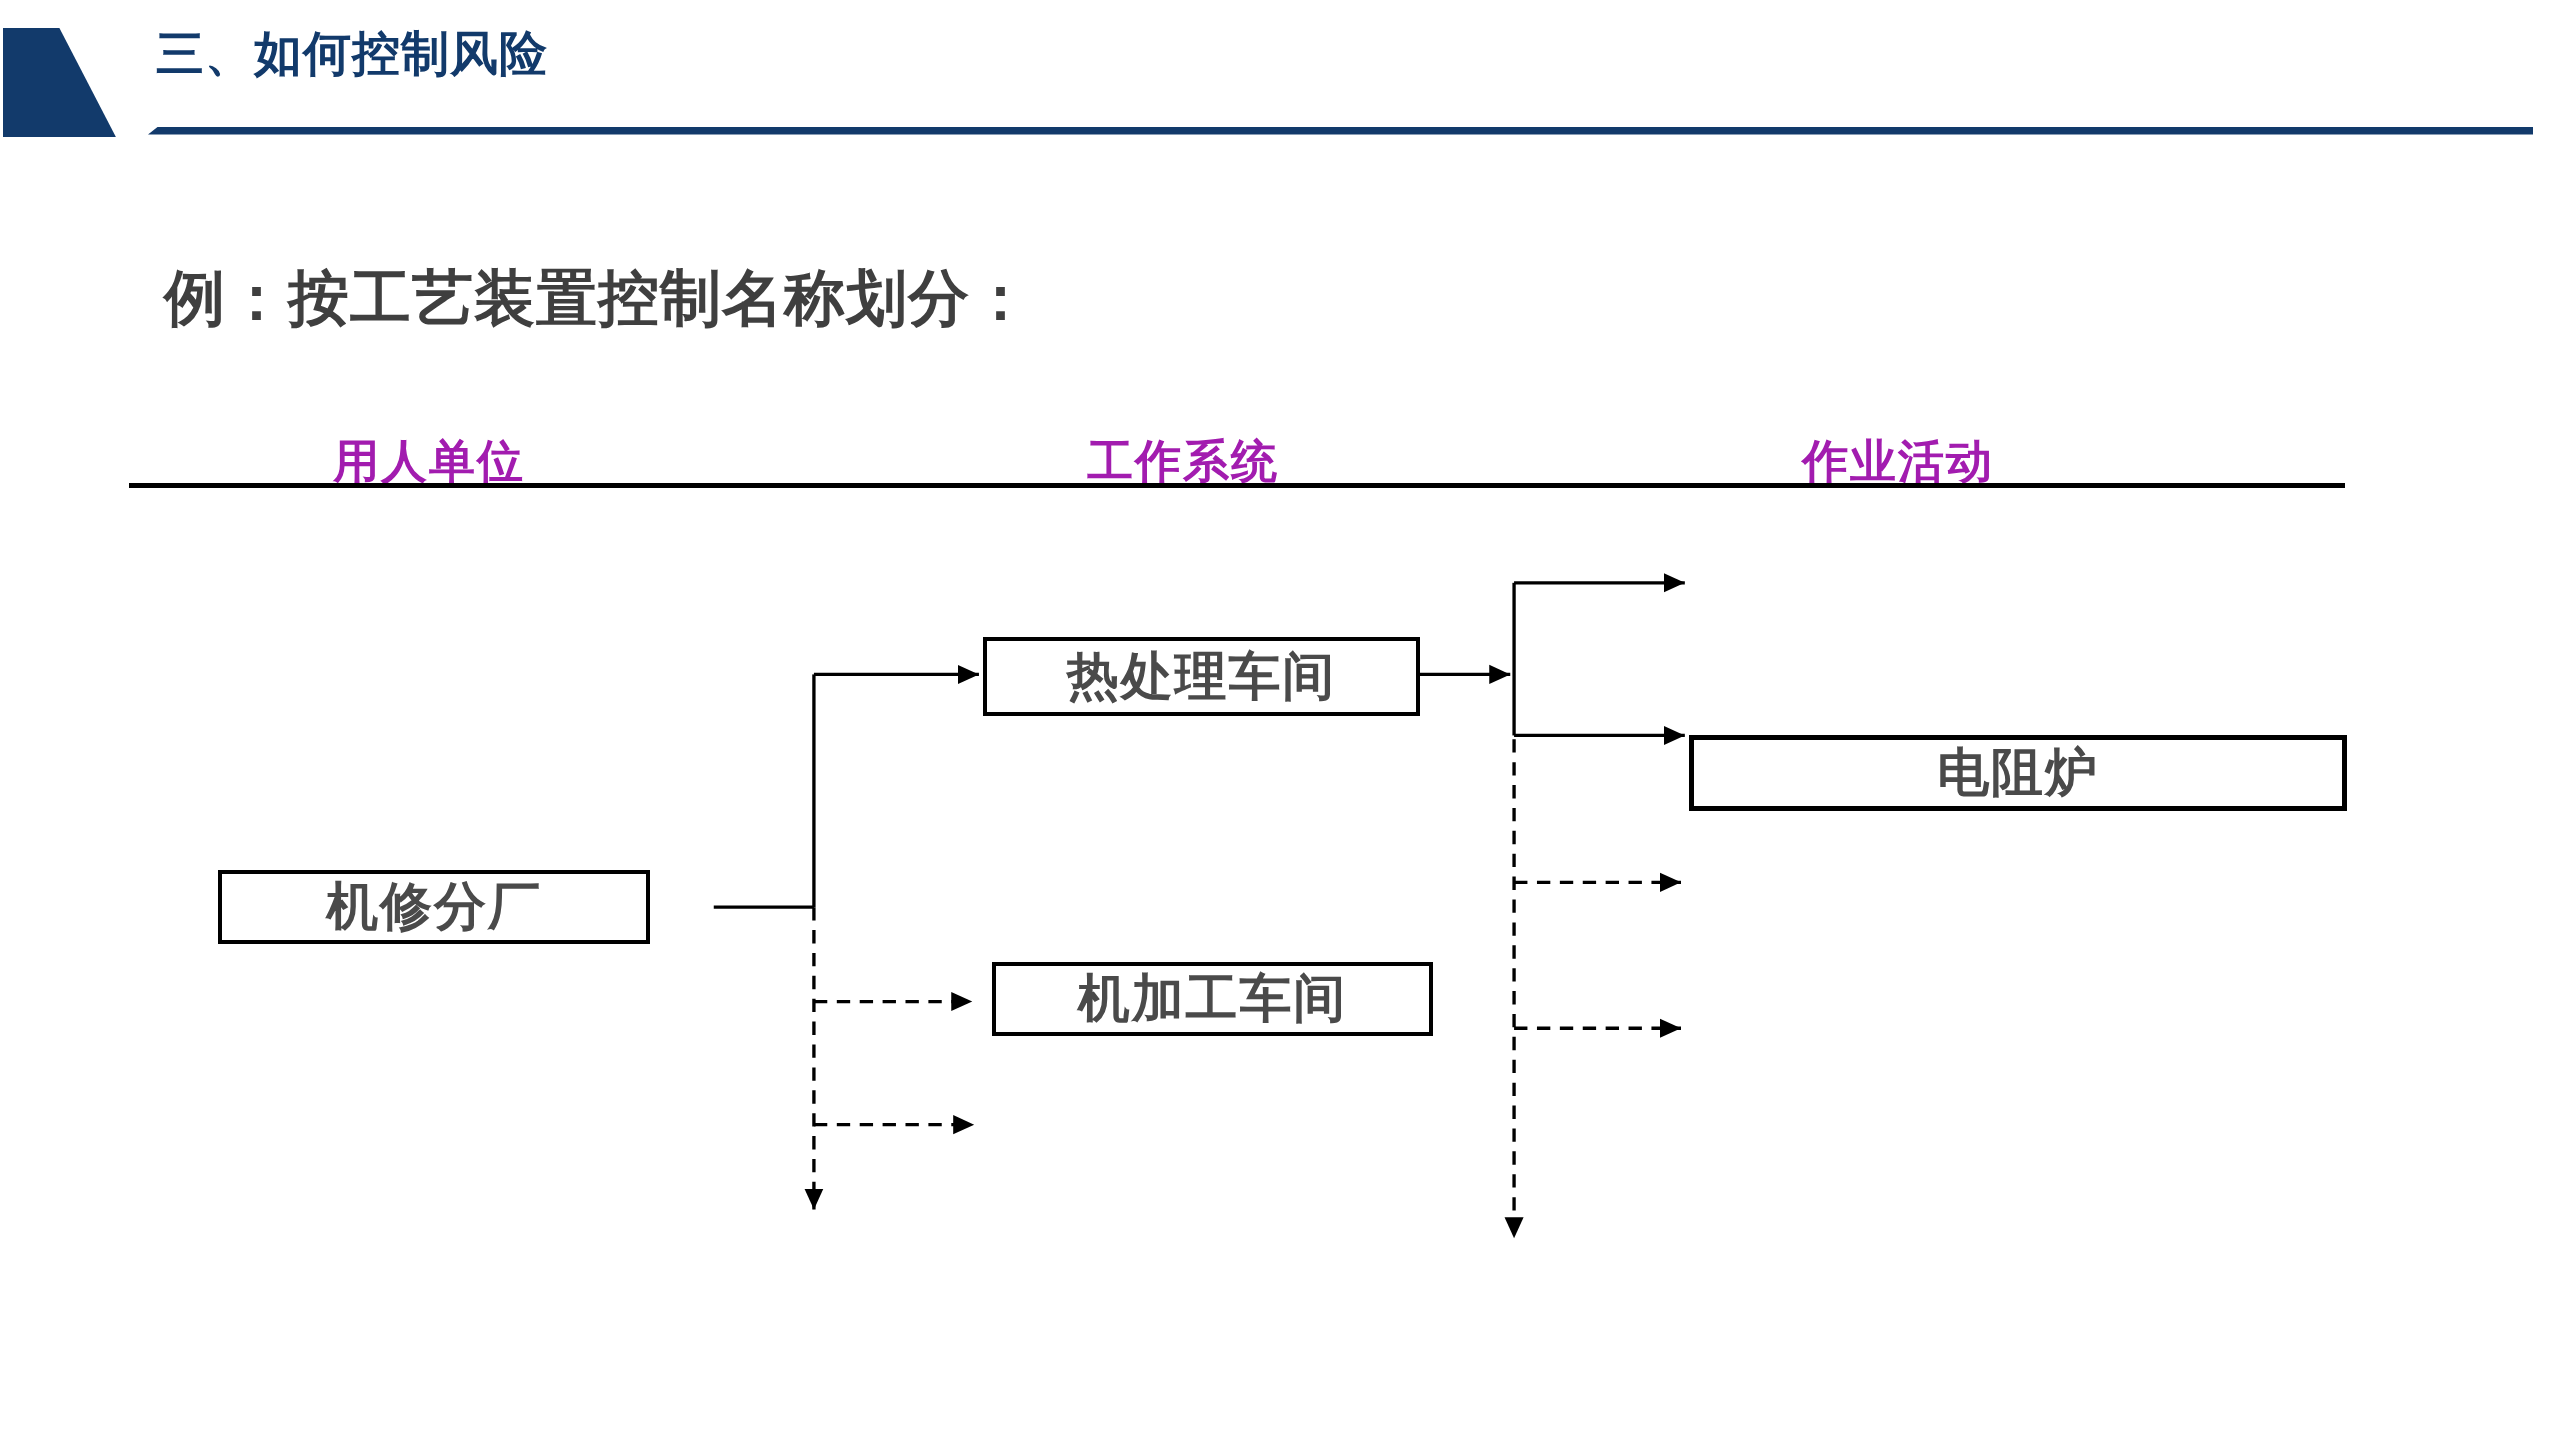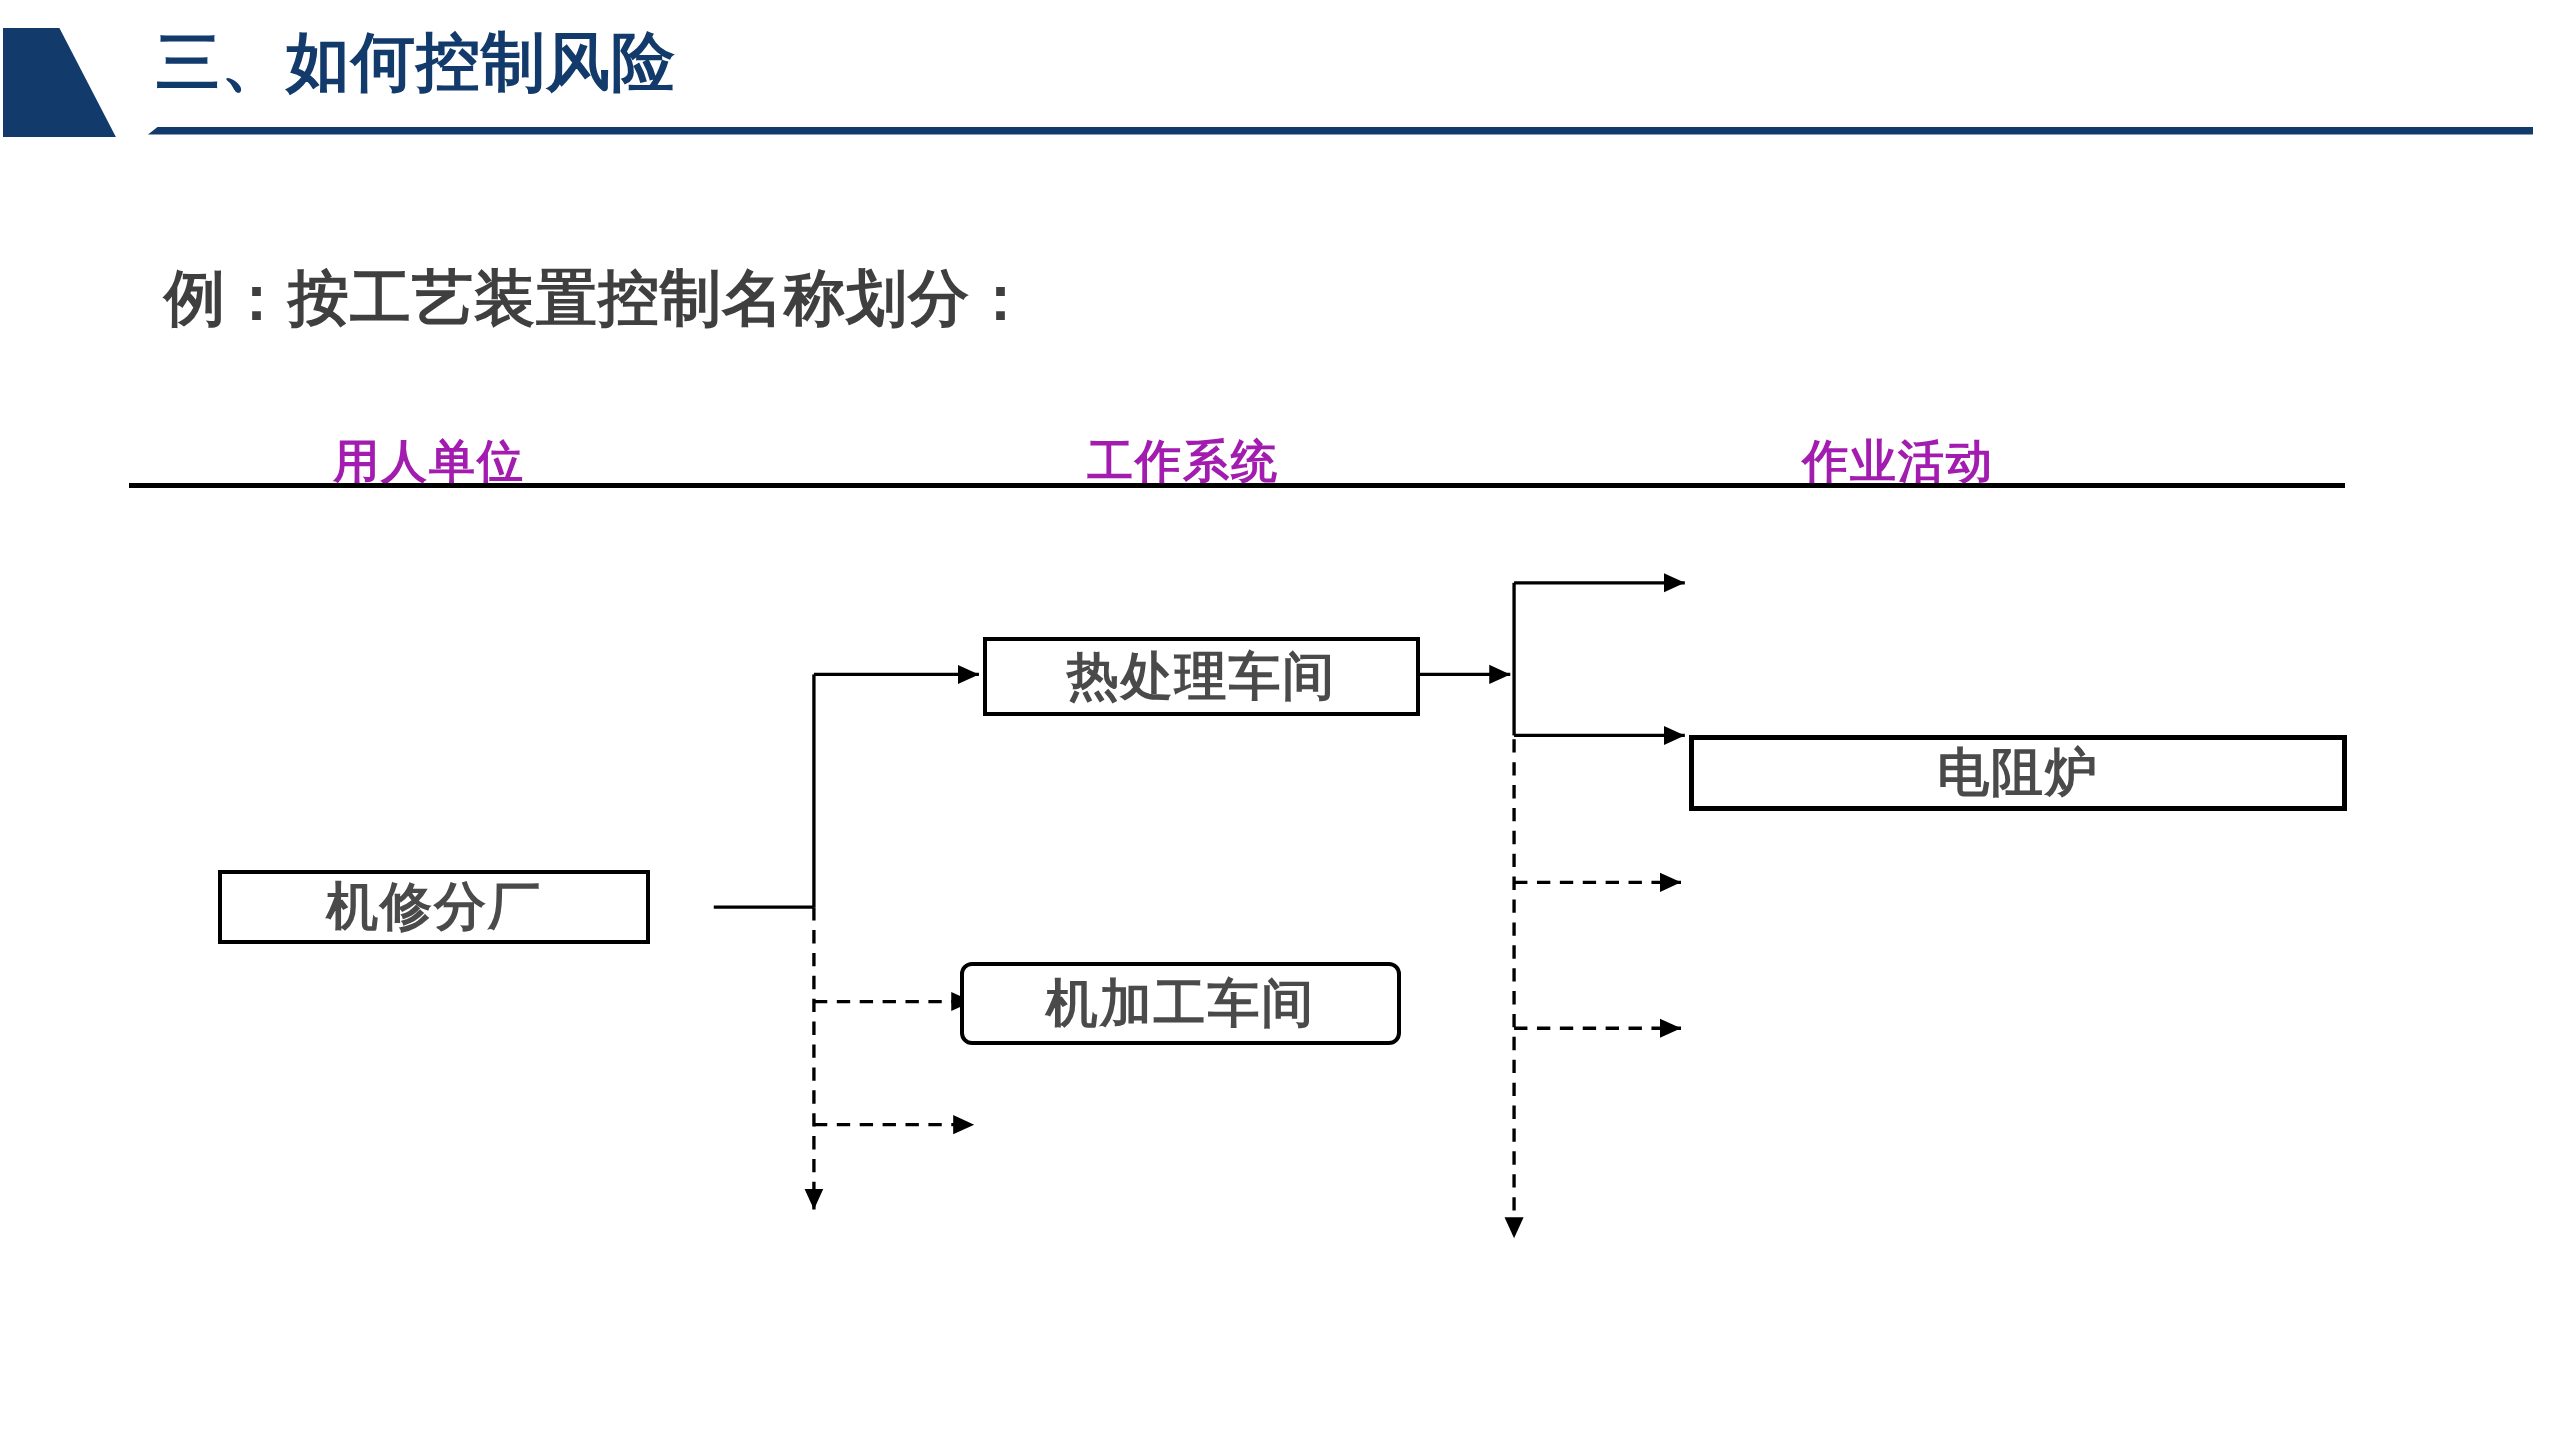--- a/index.html
+++ b/index.html
@@ -13,21 +13,21 @@
   
   .trapezoid{
     position:absolute;left:2.9px;top:28px;width:113px;height:109px;
     background:#123a6b;
     clip-path:polygon(0 0,50% 0,100% 100%,0 100%);
   }
 
   
   .slide-title{
     position:absolute;left:156px;top:29px;
-    font-size:64px;font-weight:700;color:#123a6b;
+    font-size:48px;font-weight:700;color:#123a6b;
     letter-spacing:1px;line-height:1.05;white-space:nowrap;
   }
   .title-rule{
     position:absolute;left:148px;top:127px;width:2385px;height:7.6px;
     background:#123a6b;
     clip-path:polygon(9.5px 0,100% 0,100% 100%,0 100%);
   }
 
   
   .subtitle{
@@ -52,21 +52,21 @@
   
   .node{
     position:absolute;box-sizing:border-box;
     border:4.8px solid #000000;background:#ffffff;
     display:flex;align-items:center;justify-content:center;
     font-size:52px;font-weight:700;color:#4a4a4a;
     letter-spacing:1.9px;white-space:nowrap;
   }
   .node.employer   {left:218px; top:870px;  width:432px; height:74px;}
   .node.heat       {left:983px;top:637px;  width:437px; height:79px;}
-  .node.machining  {left:960px;top:962px; width:441px; height:83px;border-radius:12px;}
+  .node.machining  {left:992px;top:962px; width:441px; height:74px;}
   .node.bell       {left:1689px;top:546px;  width:658px; height:76px;border-width:5.7px;}
   .node.resistance {left:1689px;top:698px;  width:658px; height:76px;border-width:5.7px;margin-top:37px;}
 
   .connectors{position:absolute;left:0;top:0;width:2576px;height:1448px;}
   .connectors .solid{stroke:#000;stroke-width:3.5;fill:none;}
   .connectors .dashed{stroke:#000;stroke-width:3.5;fill:none;stroke-dasharray:14 10;}
 </style>
 </head>
 <body>
 

